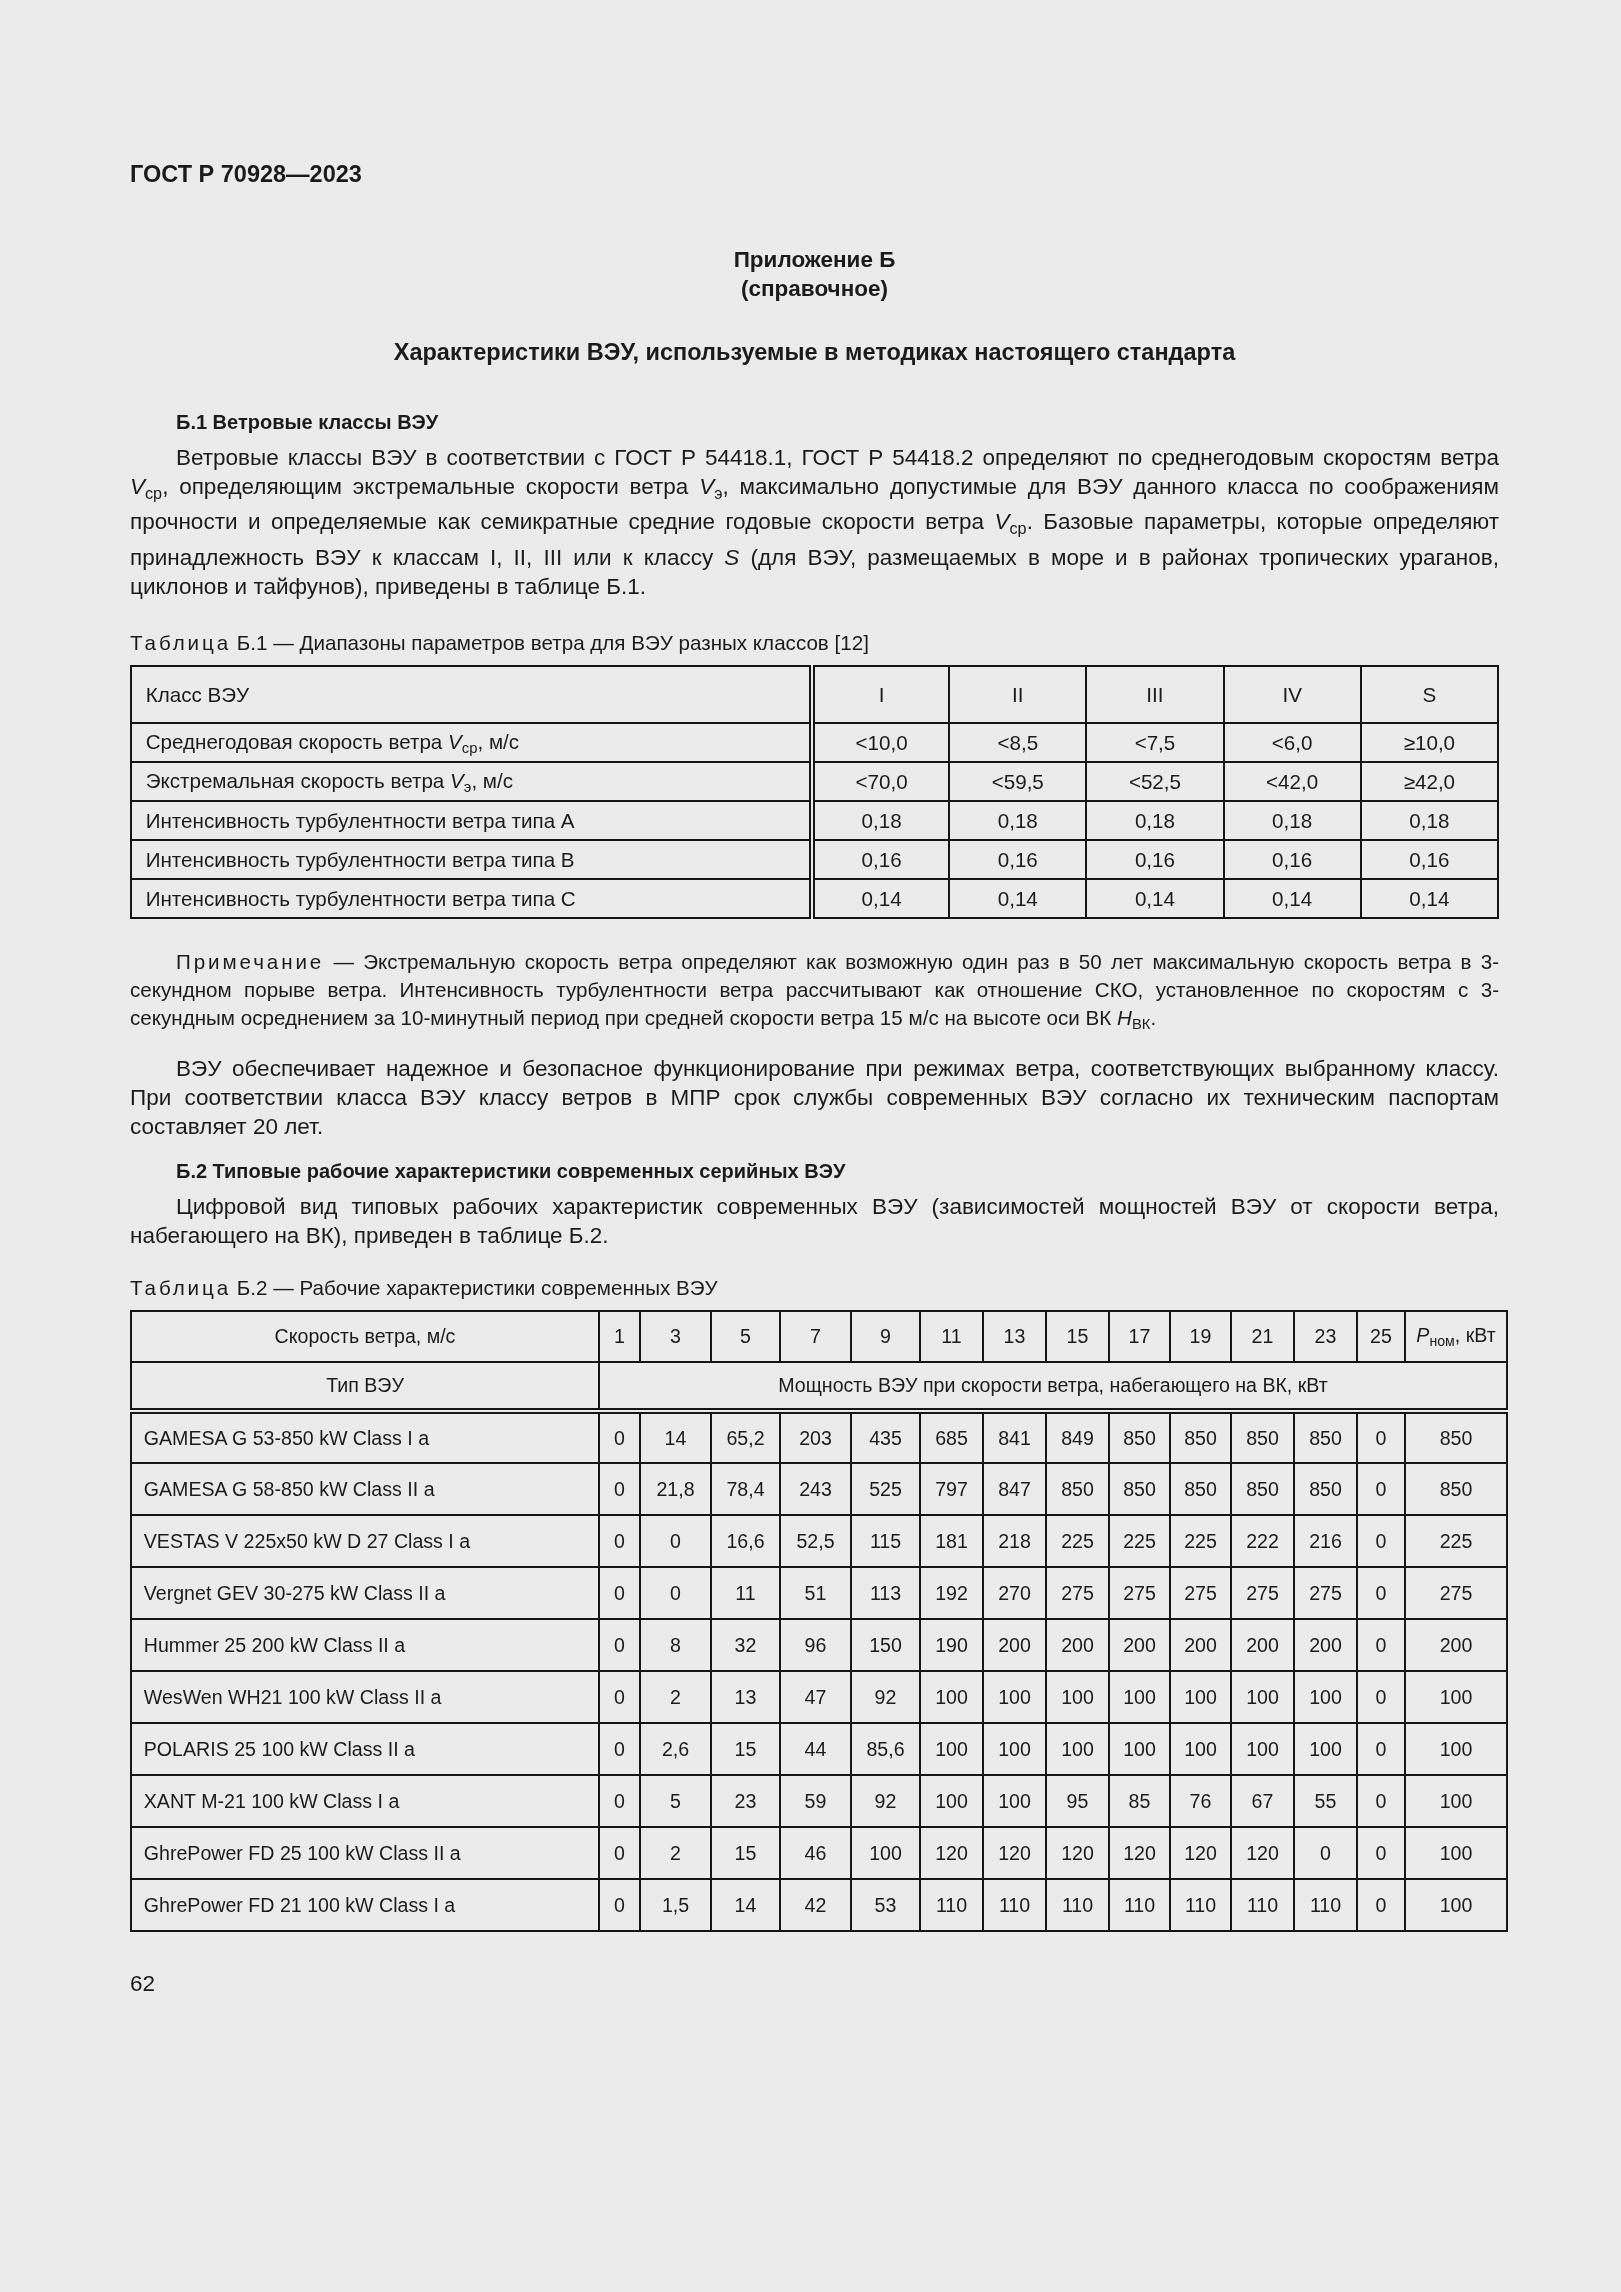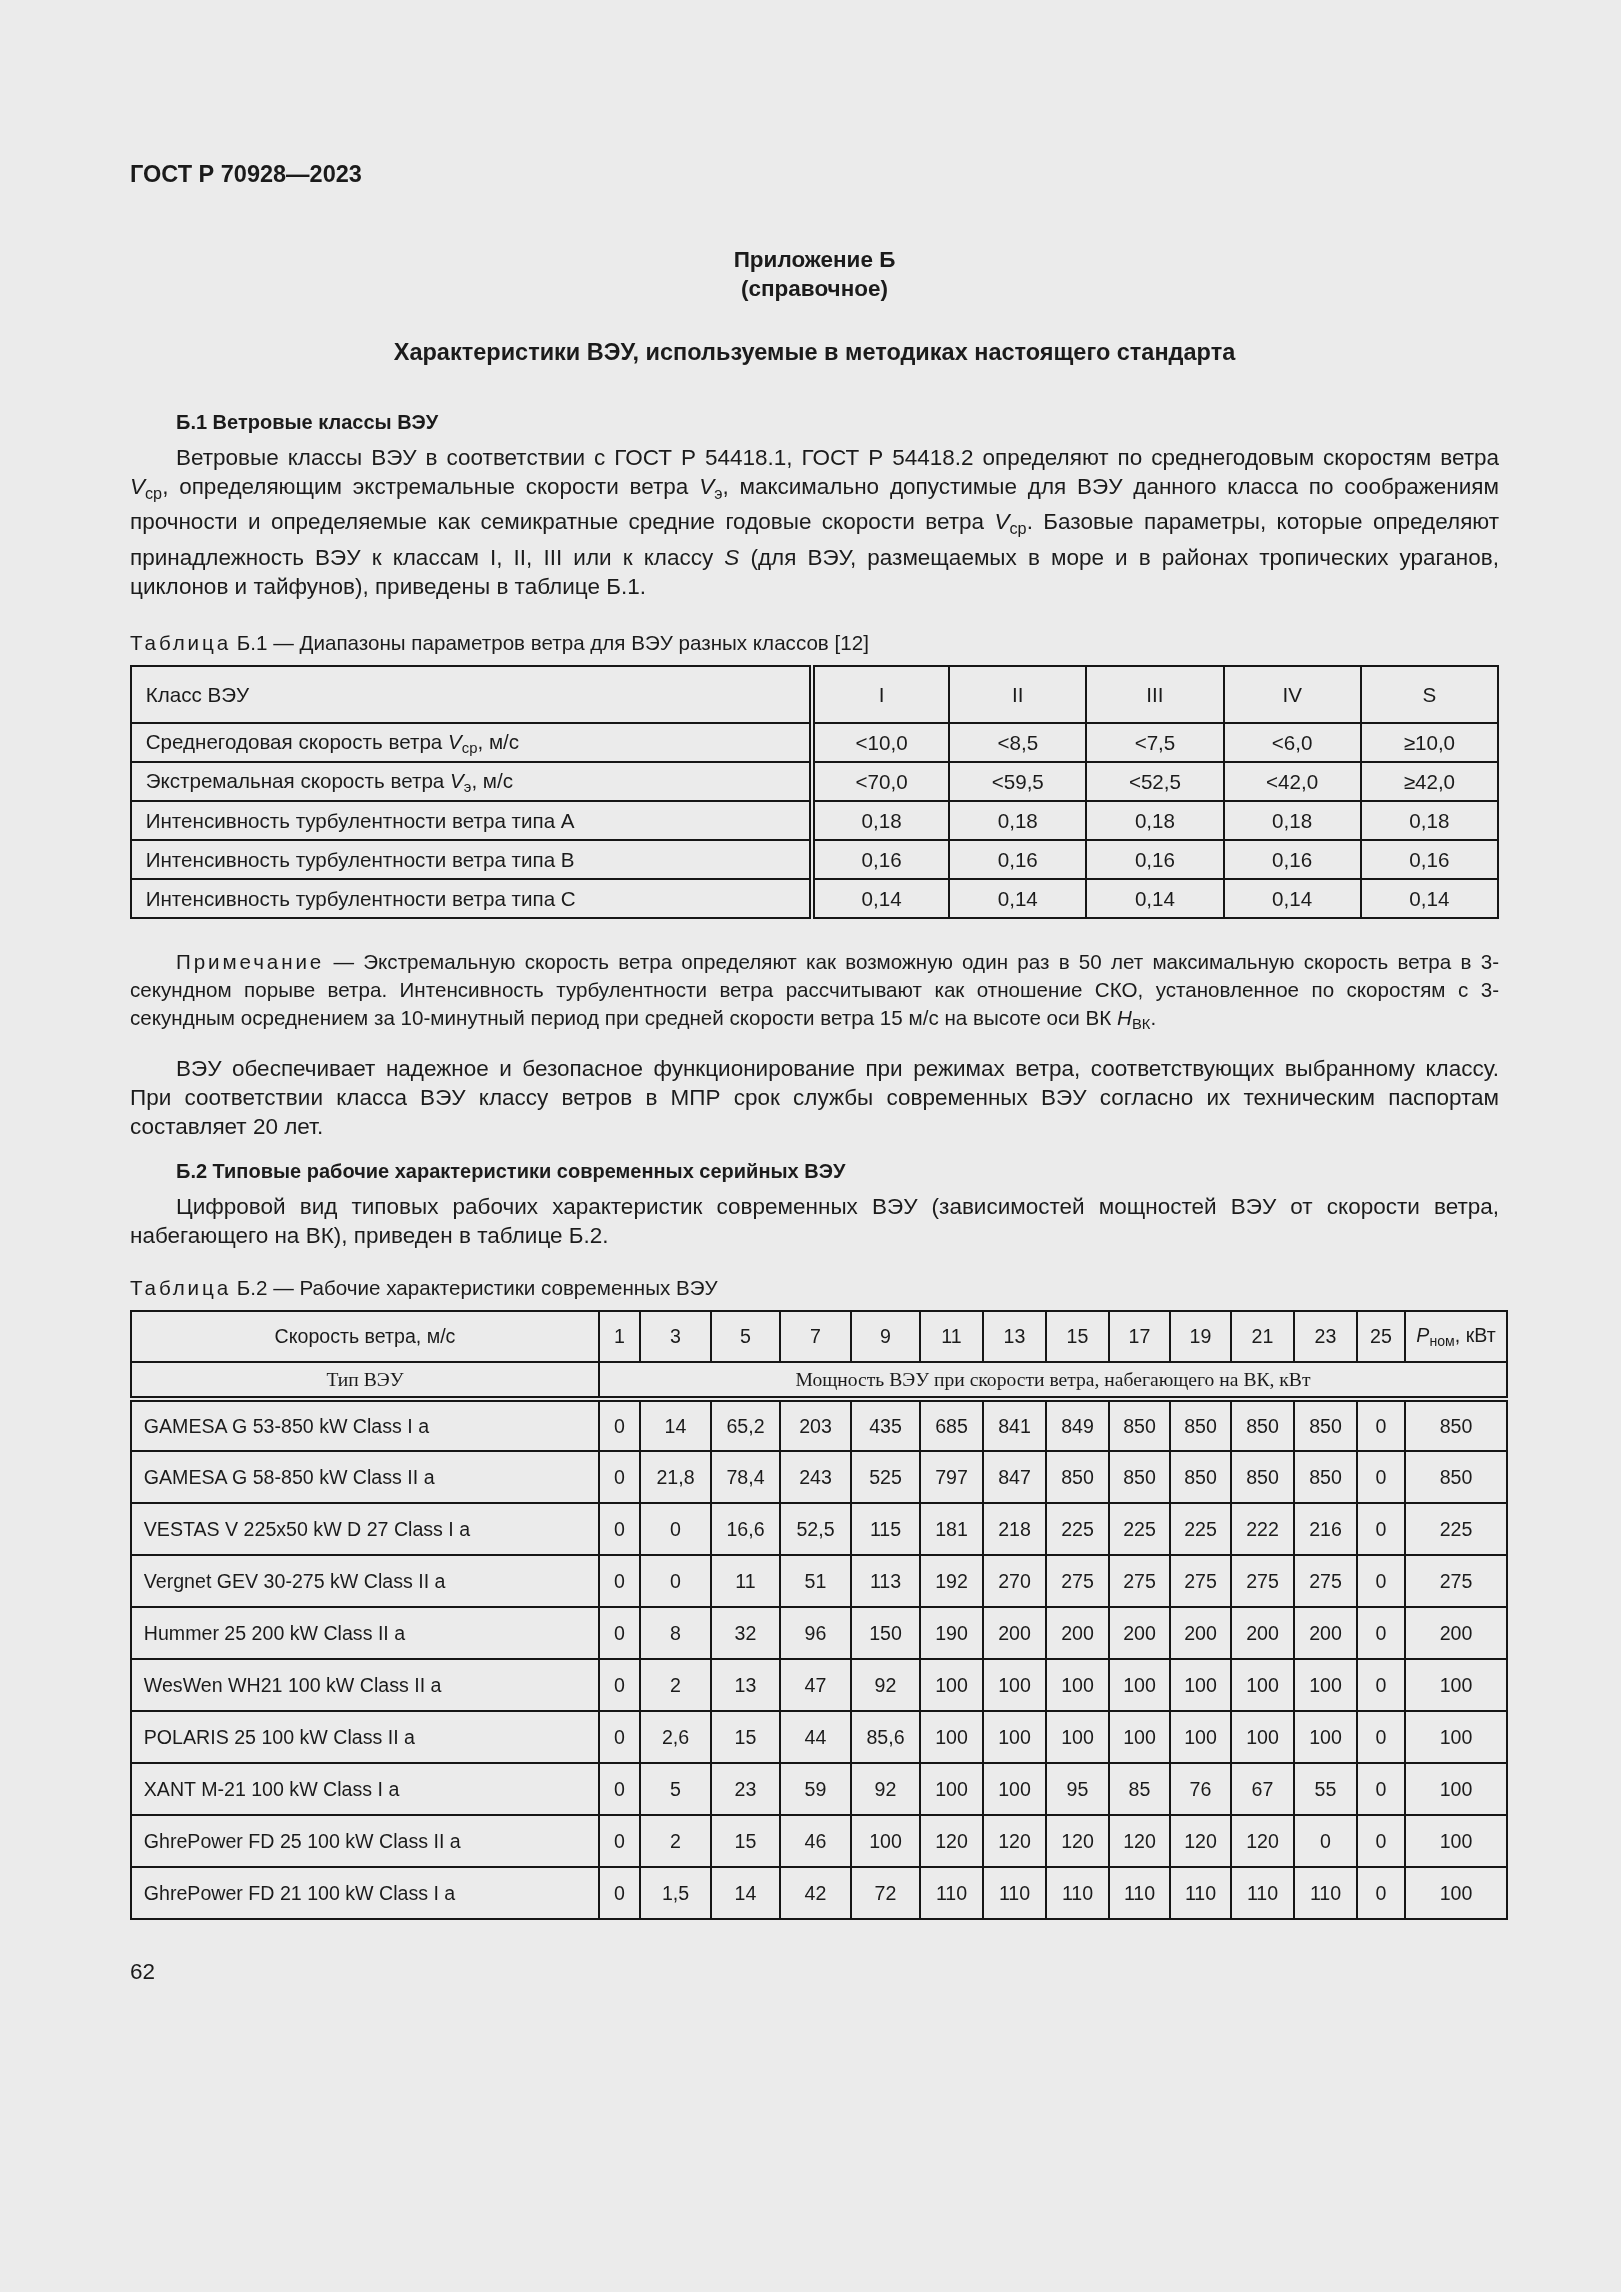--- a/index.html
+++ b/index.html
@@ -18,21 +18,21 @@
   .it{font-style:italic;}
   .sb{font-size:0.72em;vertical-align:-0.28em;}
   table{border-collapse:collapse;width:100%;table-layout:fixed;}
   .gtable{border:2.9px solid #161616;margin-top:9.8px;}
   .gtable td{border:2px solid #161616;font-size:20.6px;vertical-align:middle;padding:2px 3.9px;}
   #tbl-b2 td{font-size:19.6px;}
   .c{text-align:center;}
   .b1lab{text-align:left;padding-left:13.7px !important;border-right:6.9px double #161616 !important;}
   .tname{text-align:left;padding-left:11.8px !important;}
   .dblb{border-bottom:6.9px double #161616 !important;}
-  .rh58{height:57px;} .rh56{height:39px;} .rh52{height:51px;} .rh50{height:37px;font-family:Liberation Serif, serif;} .rh53{height:52px;}
+  .rh58{height:57px;} .rh56{height:39px;} .rh52{height:51px;} .rh50{height:49px;} .rh53{height:52px;}
   .pageno{margin-top:39px;font-size:22.5px;}
 </style>
 </head>
 <body>
 
 <div class="page">
   <div class="content">
 
     <div class="doc-code">ГОСТ Р 70928—2023</div>
 
@@ -310,21 +310,21 @@
             <td class="c">0</td>
             <td class="c">0</td>
             <td class="c">100</td>
           </tr>
           <tr class="rh53">
             <td class="tname">GhrePower FD 21 100 kW Class I a</td>
             <td class="c">0</td>
             <td class="c">1,5</td>
             <td class="c">14</td>
             <td class="c">42</td>
-            <td class="c">72</td>
+            <td class="c">53</td>
             <td class="c">110</td>
             <td class="c">110</td>
             <td class="c">110</td>
             <td class="c">110</td>
             <td class="c">110</td>
             <td class="c">110</td>
             <td class="c">110</td>
             <td class="c">0</td>
             <td class="c">100</td>
           </tr>

